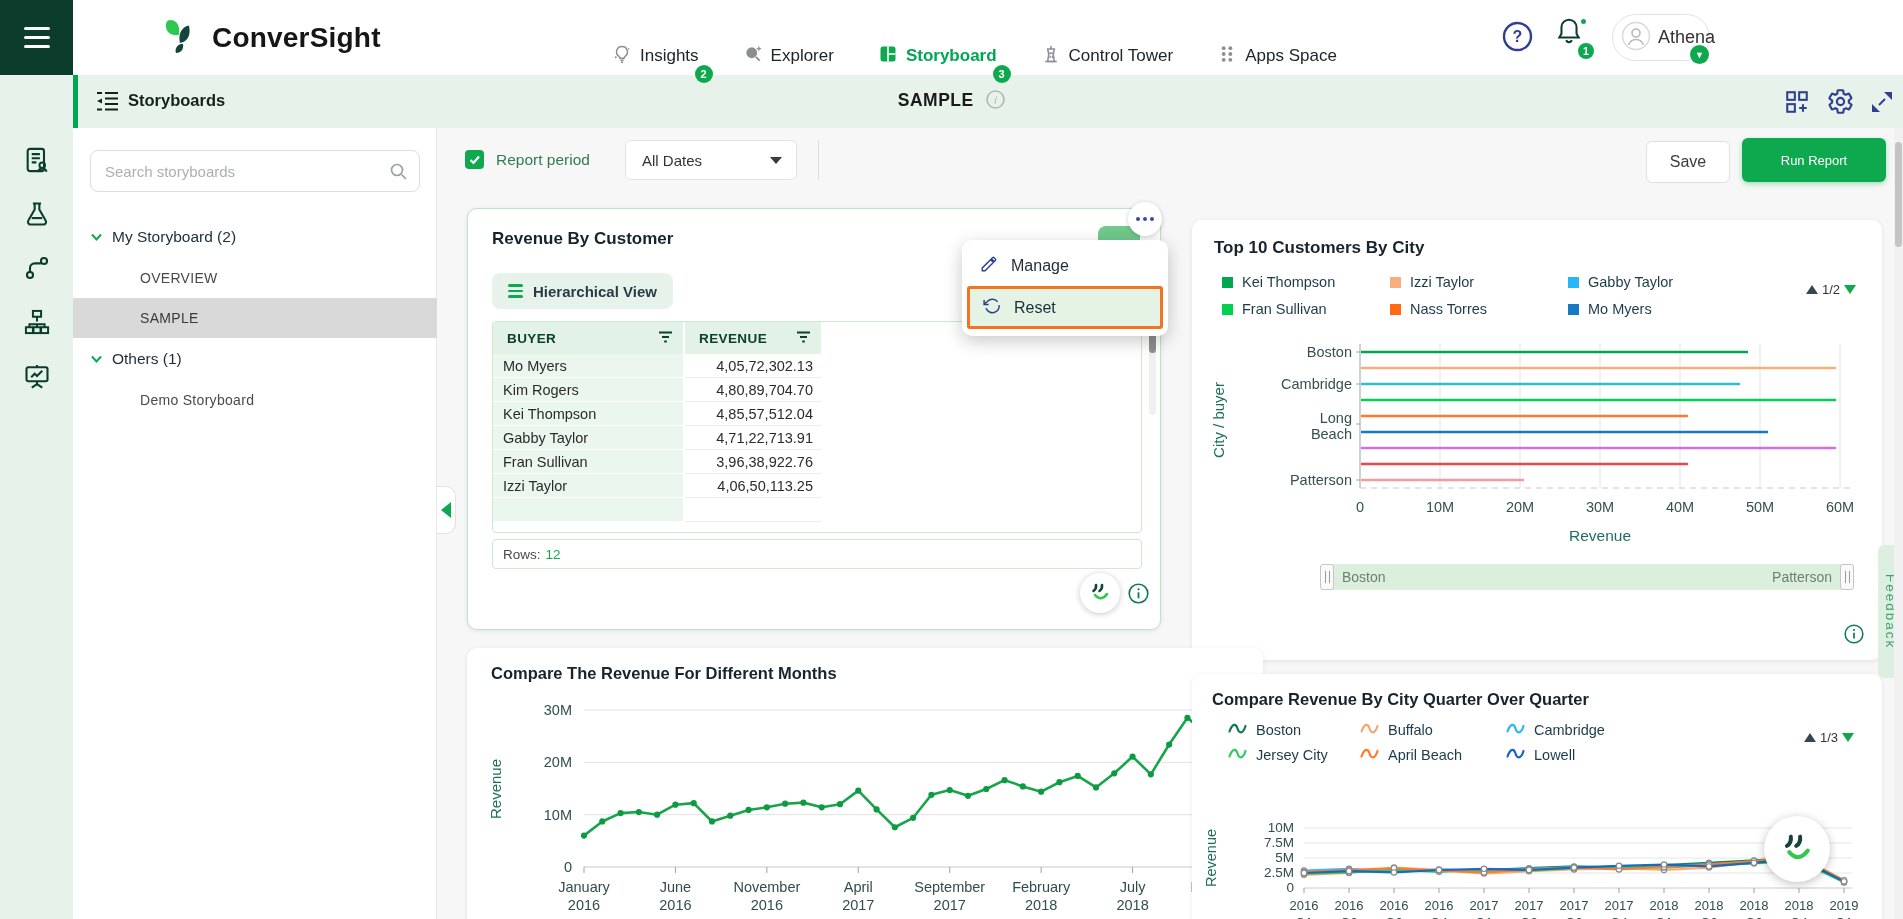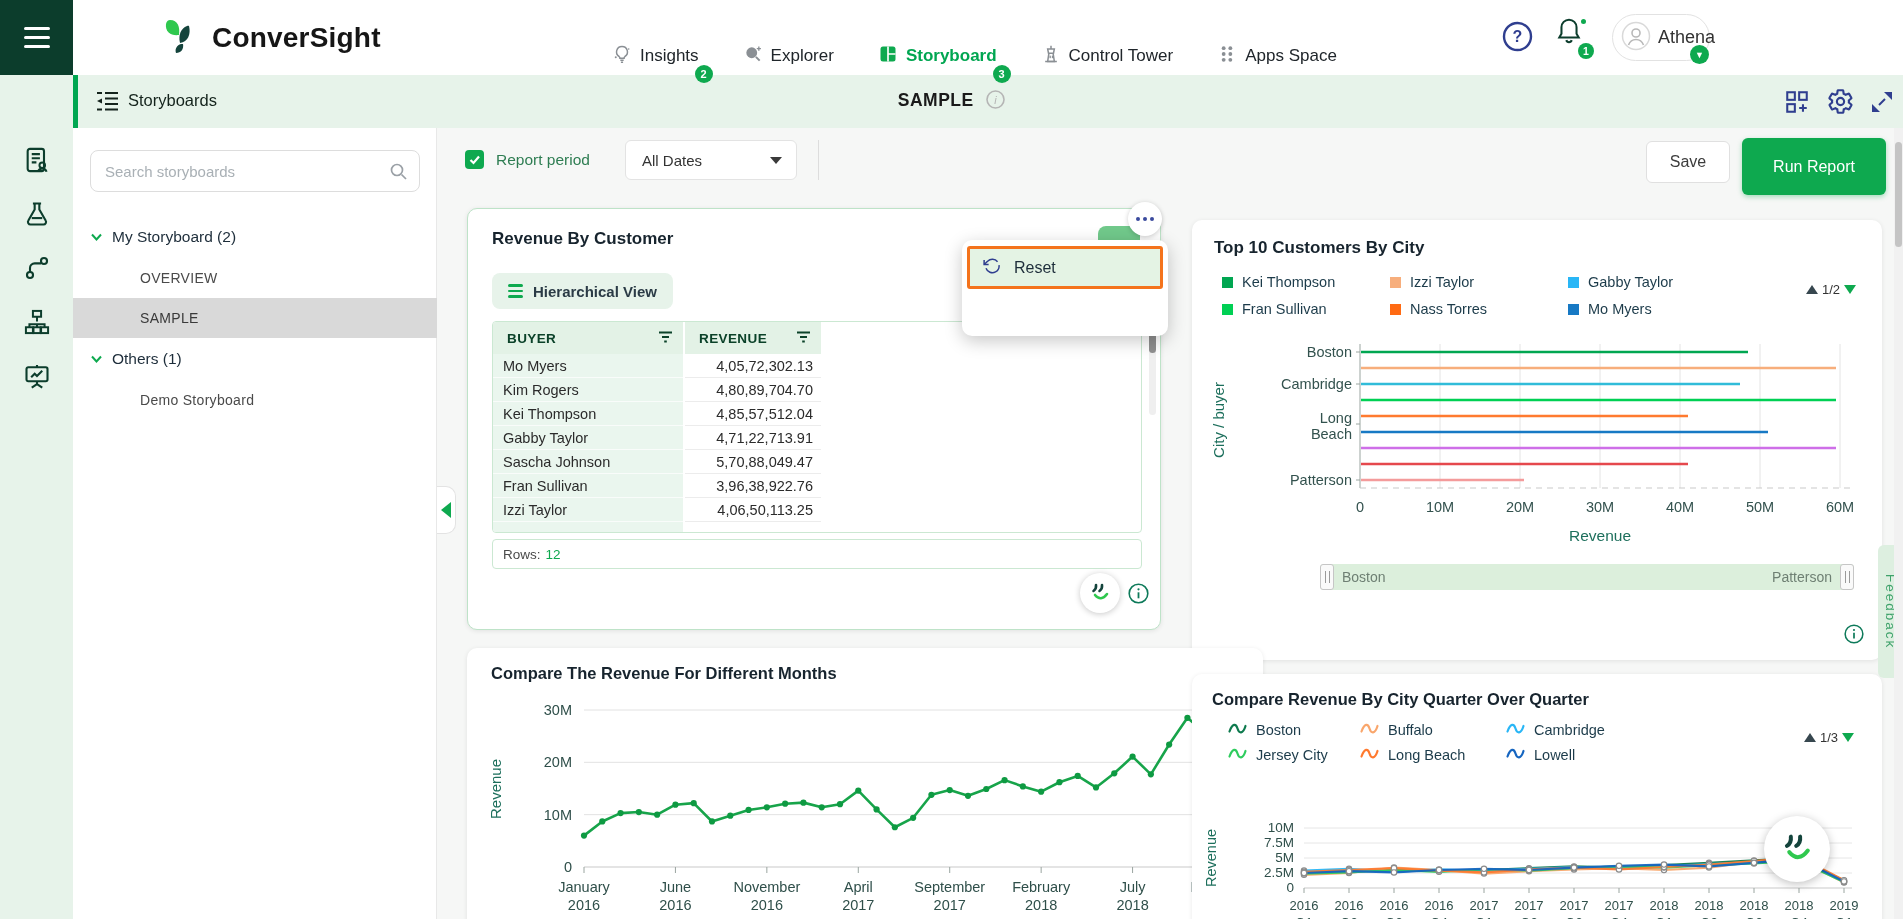--- a/index.html
+++ b/index.html
@@ -21,21 +21,21 @@
   .bell-badge { position:absolute; right:-4px; bottom:-2px; background:#0EA94F; color:#fff; font-size:10.5px; font-weight:bold; width:16px; height:16px; border-radius:50%; display:flex; align-items:center; justify-content:center; }
   .bell-dot { position:absolute; right:2px; top:0; width:9px; height:9px; border-radius:50%; background:#0EA94F; border:2px solid #fff; }
   .user-pill { position:absolute; left:1612px; top:14px; width:98px; height:47px; border:1px solid #e2e2e2; border-radius:24px; display:flex; align-items:center; gap:7px; padding-left:8px; cursor:pointer; background:#fff; }
   .user-name { font-size:18px; color:#333; }
   .user-caret { position:absolute; right:0px; bottom:-4px; width:19px; height:19px; background:#0EA94F; border-radius:50%; color:#fff; font-size:9px; display:flex; align-items:center; justify-content:center; }
 
   
   .subheader { position:absolute; left:0; top:75px; width:1903px; height:53px; background:#E7F3EA; z-index:4; }
   .sub-accent { position:absolute; left:73px; top:0; width:5px; height:53px; background:#00A651; }
   .sub-icon { position:absolute; left:95px; top:14px; }
-  .sub-title { position:absolute; left:128px; top:16px; font-size:16.5px; font-weight:normal; color:#14231C;text-align:right; }
+  .sub-title { position:absolute; left:128px; top:16px; font-size:16.5px; font-weight:bold; color:#14231C;text-align:right; }
   .page-title-wrap { position:absolute; left:0; top:15px; width:1903px; text-align:center; }
   .page-title { font-size:17.5px; font-weight:bold; color:#1a1a1a; letter-spacing:.5px; }
   .sub-actions { position:absolute; left:1784px; top:13px; display:flex; gap:17px; align-items:center; }
   .sub-actions > span { cursor:pointer; display:inline-flex; }
 
   
   .rail { position:absolute; left:0; top:128px; width:73px; height:791px; background:#E7F3EA; display:flex; flex-direction:column; align-items:center; padding-top:18px; gap:26px; }
   .rail span { cursor:pointer; display:inline-flex; }
 
   
@@ -50,21 +50,21 @@
   .tree-item.selected { background:#D9D9D9; color:#3a3a3a; }
 
   
   .main-bg { position:absolute; left:437px; top:128px; width:1466px; height:791px; background:#F6F7F6; }
   .chk { position:absolute; left:465px; top:150px; width:19px; height:19px; background:#0EA94F; border-radius:4px; display:flex; align-items:center; justify-content:center; cursor:pointer; }
   .report-period { position:absolute; left:496px; top:151px; font-size:15.5px; color:#2E7D52; }
   .date-select { position:absolute; left:625px; top:140px; width:172px; height:40px; background:#fff; border:1px solid #e3e3e3; border-radius:6px; display:flex; align-items:center; justify-content:space-between; padding:0 14px 0 16px; font-size:15px; color:#333; cursor:pointer; }
   .caret-down { width:0; height:0; border-left:6px solid transparent; border-right:6px solid transparent; border-top:7px solid #3a3a3a; }
   .tb-divider { position:absolute; left:818px; top:140px; width:1px; height:40px; background:#ddd; }
   .btn-save { position:absolute; left:1646px; top:141px; width:84px; height:42px; background:#fff; border:1px solid #e0e0e0; border-radius:6px; font-size:16px; color:#3c3c3c; display:flex; align-items:center; justify-content:center; cursor:pointer; }
-  .btn-run { position:absolute; left:1742px; top:138px; width:144px; height:57px; background:#0EA94F; border-radius:6px; font-size:16px; color:#fff; display:flex; align-items:center; justify-content:center; cursor:pointer; box-shadow:0 2px 5px rgba(14,169,79,.35); }
+  .btn-run { position:absolute; left:1742px; top:138px; width:144px; height:44px; background:#0EA94F; border-radius:6px; font-size:13px; color:#fff; display:flex; align-items:center; justify-content:center; cursor:pointer; box-shadow:0 2px 5px rgba(14,169,79,.35); }
   .collapse-tab { position:absolute; left:437px; top:486px; width:19px; height:48px; background:#fff; border:1px solid #e3e3e3; border-left:none; border-radius:0 10px 10px 0; display:flex; align-items:center; justify-content:center; cursor:pointer; }
   .collapse-tab i { display:block; width:0; height:0; border-top:8px solid transparent; border-bottom:8px solid transparent; border-right:10px solid #0EA94F; }
 
   
   .card { position:absolute; background:#fff; border-radius:10px; box-shadow:0 1px 5px rgba(0,0,0,.09); }
   .card-title { font-size:17px; font-weight:bold; color:#17242E; }
   #card-revenue { left:467px; top:208px; width:694px; height:422px; border:1.5px solid #BEE3C8;padding-left:36px; }
   #card-top10 { left:1192px; top:220px; width:690px; height:440px; }
   #card-months { left:467px; top:648px; width:796px; height:300px; }
   #card-qoq { left:1192px; top:674px; width:690px; height:280px; }
@@ -388,24 +388,20 @@
           </div>
           <div class="t-row">
             <div class="t-buyer">Kei Thompson</div>
             <div class="t-rev">4,85,57,512.04</div>
           </div>
           <div class="t-row">
             <div class="t-buyer">Gabby Taylor</div>
             <div class="t-rev">4,71,22,713.91</div>
           </div>
           <div class="t-row">
-            <div class="t-buyer">Sascha Johnson</div>
-            <div class="t-rev">5,70,88,049.47</div>
-          </div>
-          <div class="t-row">
             <div class="t-buyer">Fran Sullivan</div>
             <div class="t-rev">3,96,38,922.76</div>
           </div>
           <div class="t-row">
             <div class="t-buyer">Izzi Taylor</div>
             <div class="t-rev">4,06,50,113.25</div>
           </div>
           <div class="t-row">
             <div class="t-buyer"></div>
             <div class="t-rev"></div>
@@ -435,20 +431,28 @@
     </span>
   </div>
 
   <div class="green-blob"></div>
   <div class="dots-btn">
       <b></b>
       <b></b>
       <b></b>
     </div>
   <div class="ctx-menu">
+    <div class="ctx-item">
+      <span>
+        <svg width="18" height="18" viewBox="0 0 24 24">
+            <path d="M3 17.2V21h3.8L17.8 9.9l-3.7-3.7L3 17.2zM20.7 7a1 1 0 0 0 0-1.4l-2.3-2.3a1 1 0 0 0-1.4 0l-1.8 1.8 3.7 3.7L20.7 7z" fill="none" stroke="#2F3E8F" stroke-width="1.8"></path>
+          </svg>
+      </span>
+      <span>Manage</span>
+    </div>
     <div class="ctx-item hl">
       <span>
         <svg width="18" height="18" viewBox="0 0 24 24">
             <polyline points="1.5 4 1.5 10 7.5 10" fill="none" stroke="#2F3E8F" stroke-width="2"></polyline>
             <path d="M4 15a9 9 0 1 0 2.1-9.4L1.5 10" fill="none" stroke="#2F3E8F" stroke-width="2" stroke-dasharray="26 5"></path>
           </svg>
       </span>
       <span>Reset</span>
     </div>
   </div>
@@ -646,21 +650,21 @@
         <div class="lg-item">
           <span><svg width="19" height="13" viewBox="0 0 19 13">
               <path d="M1.5 9.5 C4.5 1, 8 1.5, 9.5 6.5 S15 12.5, 17.5 4" fill="none" stroke="#2ECC5E" stroke-width="2.2" stroke-linecap="round"></path>
             </svg></span>
           <span>Jersey City</span>
         </div>
         <div class="lg-item">
           <span><svg width="19" height="13" viewBox="0 0 19 13">
               <path d="M1.5 9.5 C4.5 1, 8 1.5, 9.5 6.5 S15 12.5, 17.5 4" fill="none" stroke="#FF7A2F" stroke-width="2.2" stroke-linecap="round"></path>
             </svg></span>
-          <span>Long Beach</span>
+          <span>April Beach</span>
         </div>
         <div class="lg-item">
           <span><svg width="19" height="13" viewBox="0 0 19 13">
               <path d="M1.5 9.5 C4.5 1, 8 1.5, 9.5 6.5 S15 12.5, 17.5 4" fill="none" stroke="#1565C0" stroke-width="2.2" stroke-linecap="round"></path>
             </svg></span>
           <span>Lowell</span>
         </div>
       </div>
     <div class="pager" style="right:28px; top:56px;">
       <i class="tri-up"></i>

